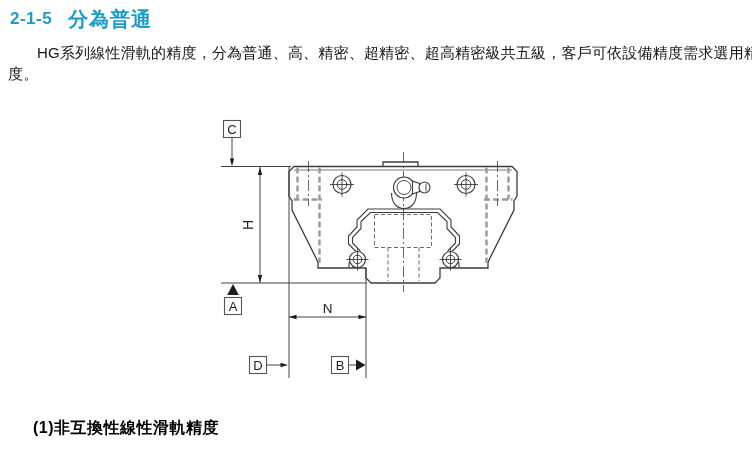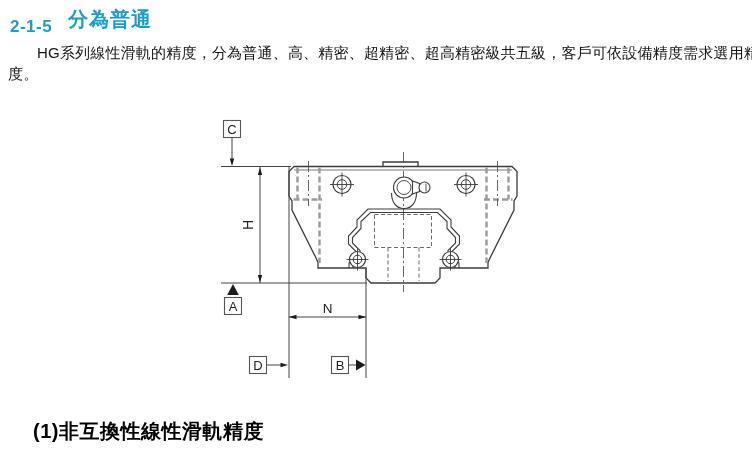--- a/index.html
+++ b/index.html
@@ -6,37 +6,36 @@
   body{
     width:752px;height:455px;position:relative;overflow:hidden;
     background:#ffffff;
     font-family:"Liberation Sans", sans-serif;
   }
   .abs{position:absolute;}
   .sec-num{
     left:10px;top:9px;
     font-size:17px;font-weight:bold;color:#1A9DC6;
     letter-spacing:0.5px;
-    margin-top:8px;
   }
   .sec-title{
     left:68px;top:6px;
     font-size:20px;font-weight:bold;color:#1A9DC6;
     letter-spacing:1px;
   }
   .para{
     left:8px;top:42px;width:740px;
     font-size:15px;line-height:21px;color:#141414;
     letter-spacing:0.2px;
   }
   .para .l1{text-indent:29px;white-space:nowrap;}
   .para .l2{white-space:nowrap;}
   .footer-heading{
     left:33px;top:418px;
-    font-size:20px;font-weight:bold;color:#000000;
+    font-size:16px;font-weight:bold;color:#000000;
     letter-spacing:0.5px;
   }
   svg{position:absolute;left:0;top:0;}
   svg text{font-family:"Liberation Sans", sans-serif;}
 </style>
 </head>
 <body>
 
 <span class="abs sec-num">2-1-5</span>
 <span class="abs sec-title">分為普通</span>

